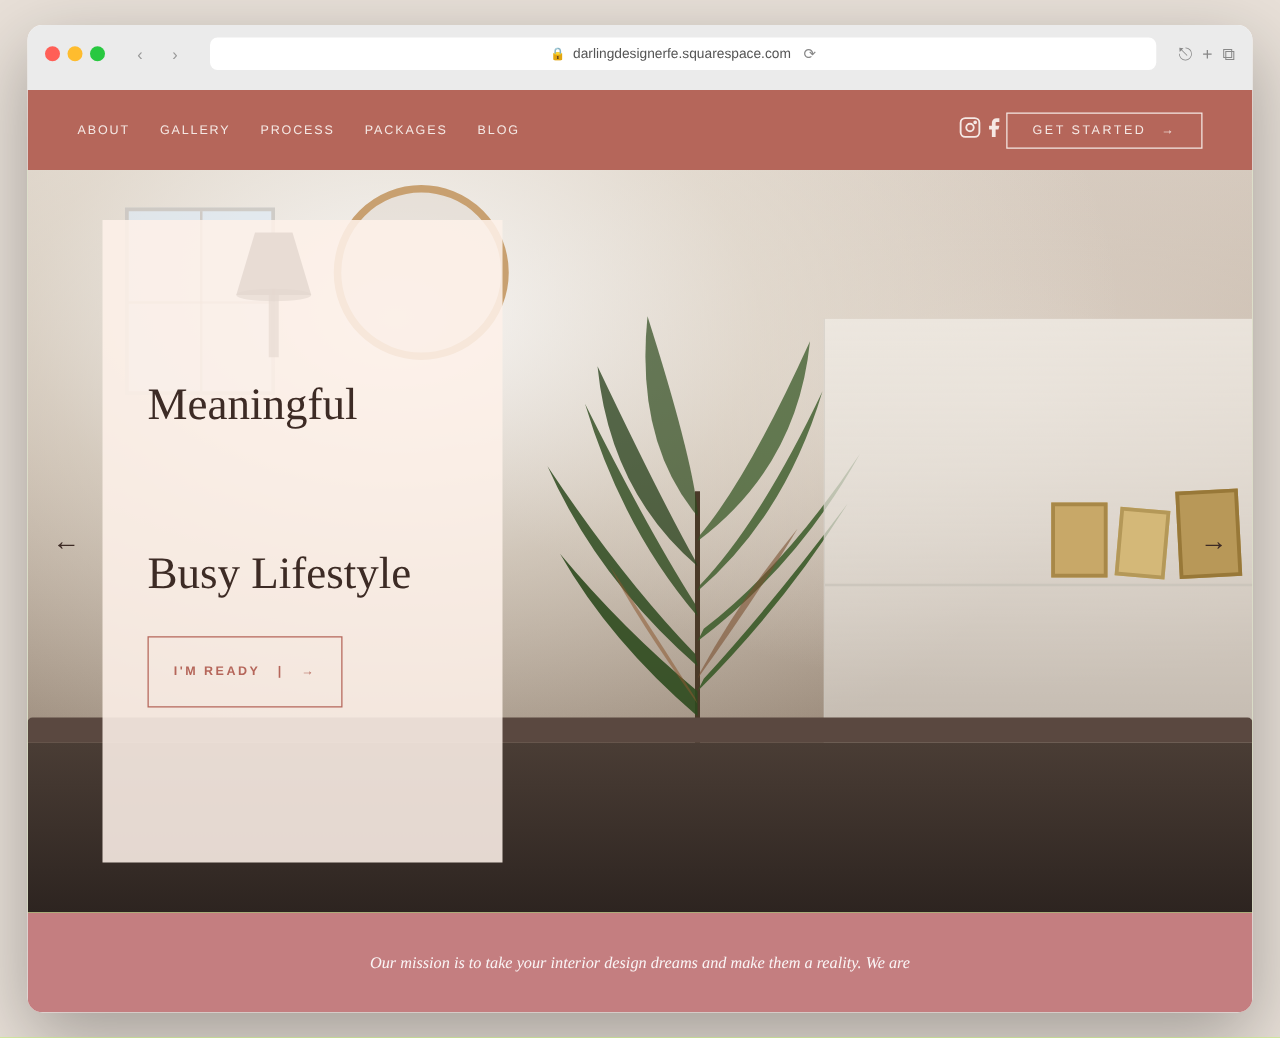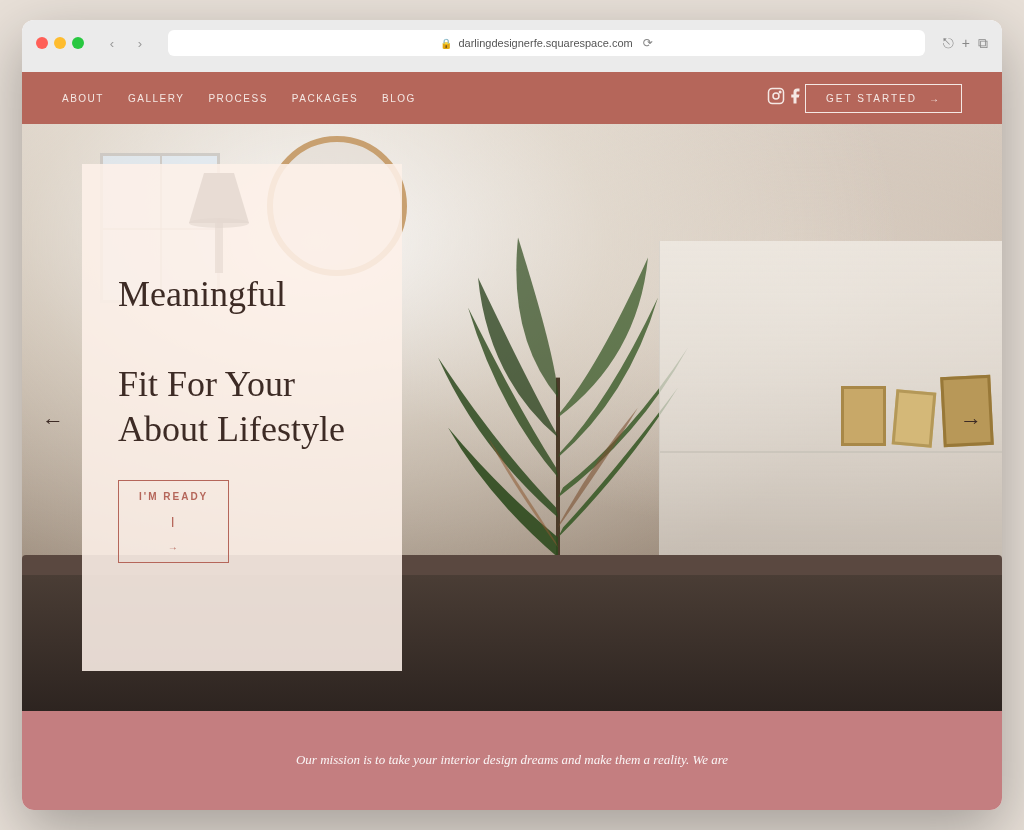--- a/index.html
+++ b/index.html
@@ -100,21 +100,21 @@
       flex: 1;
       overflow: hidden;
       display: flex;
       flex-direction: column;
     }
 
     
     .site-nav {
       background: #b5665a;
       padding: 0 40px;
-      height: 52px;
+      height: 64px;
       display: flex;
       align-items: center;
       justify-content: space-between;
       flex-shrink: 0;
       z-index: 10;
     }
 
     .nav-left {
       display: flex;
       gap: 24px;
@@ -253,51 +253,50 @@
       font-size: 36px;
       line-height: 1.25;
       color: #3d2b25;
       font-weight: 400;
       margin-bottom: 28px;
     }
 
     .hero-cta {
       border: 1.5px solid #b5665a;
       color: #b5665a;
-      padding: 10px 20px;
+      padding: 22px 20px;
       font-size: 10px;
       letter-spacing: 2px;
       text-transform: uppercase;
       cursor: pointer;
       background: transparent;
       display: flex;
       align-items: center;
       gap: 14px;
       width: fit-content;
       font-weight: 600;
-      flex-direction: column;
     }
 
     
     .hero-arrow {
       position: absolute;
       top: 50%;
       transform: translateY(-50%);
       font-size: 22px;
       color: #3d2b25;
       cursor: pointer;
       z-index: 5;
     }
     .arrow-left { left: 20px; }
     .arrow-right { right: 20px; }
 
     
     .mission-section {
       background: #c47e80;
-      padding: 39px 40px;
+      padding: 20px 40px;
       flex-shrink: 0;
       min-height: 80px;
       display: flex;
       align-items: center;
       justify-content: center;
     }
 
     .mission-text {
       color: rgba(255,255,255,0.92);
       font-size: 13px;
@@ -445,22 +444,22 @@
       </div>
 
       <div class="sofa">
         <div style="position:absolute;top:-20px;left:0;right:0;height:20px;background:#5a4840;border-radius:4px 4px 0 0;"></div>
       </div>
 
       <div class="hero-content">
         <h1 class="hero-title">
           <span>Meaningful</span><br>
           <br>
-          <span>Fit For Your</span><br>
-          <span>About Lifestyle</span>
+          <br>
+          <span>Busy Lifestyle</span>
         </h1>
         <button class="hero-cta">
           <span>I'm Ready</span>
           <span>|</span>
           <span>→</span>
         </button>
       </div>
 
       <div class="hero-arrow arrow-left">←</div>
       <div class="hero-arrow arrow-right">→</div>

